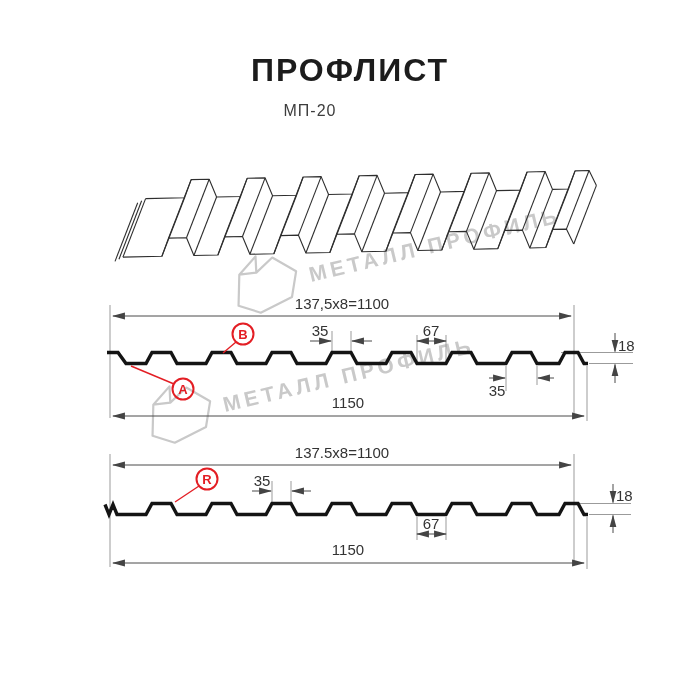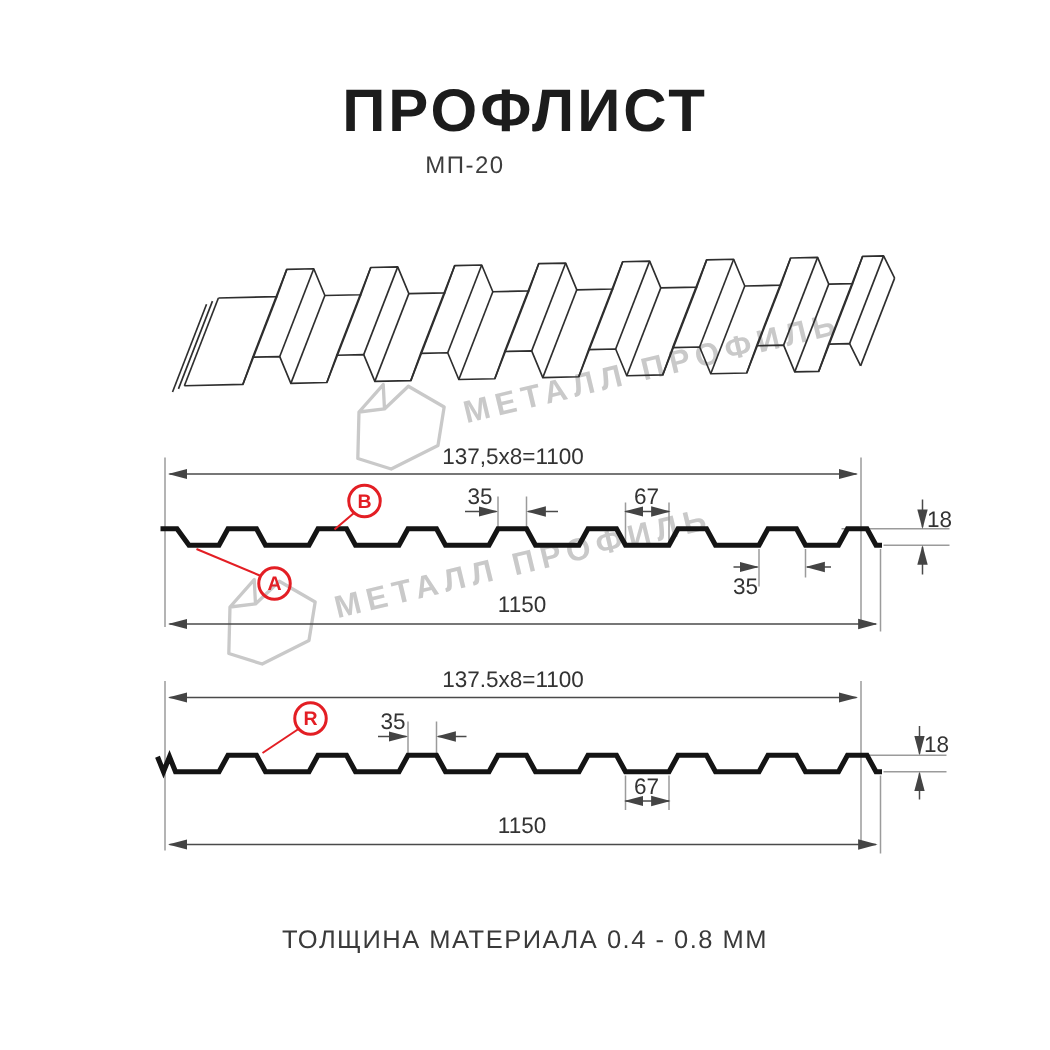--- a/index.html
+++ b/index.html
@@ -1,19 +1,19 @@
 <!DOCTYPE html>
 <html><head>
 <meta charset="utf-8">
 <style>
   html,body{margin:0;padding:0;background:#fff;}
   .stage{position:relative;width:700px;height:700px;background:#ffffff;overflow:hidden;
          font-family:"Liberation Sans",sans-serif;}
   .title{position:absolute;top:52px;left:0;width:700px;text-align:center;
-         font-size:40px;font-weight:bold;letter-spacing:2px;color:#1c1c1c;}
+         font-size:32px;font-weight:bold;letter-spacing:2px;color:#1c1c1c;}
   .subtitle{position:absolute;top:102px;left:0;width:620px;text-align:center;
          font-size:16px;font-weight:500;letter-spacing:1px;color:#3d3d3d;}
   .footer{position:absolute;top:617px;left:0;width:700px;text-align:center;
          font-size:17px;font-weight:500;letter-spacing:1px;color:#3a3a3a;}
   svg.draw{position:absolute;left:0;top:0;}
   .ext{stroke:#9b9b9b;stroke-width:1;}
   .dim{stroke:#4a4a4a;stroke-width:1;fill:none;}
   .prof{stroke:#141414;stroke-width:3.4;fill:none;stroke-linejoin:miter;stroke-linecap:butt;}
   .sheet{stroke:#2e2e2e;stroke-width:1.1;fill:none;stroke-linejoin:round;}
   .redl{stroke:#e31e24;stroke-width:1.4;}
@@ -161,14 +161,13 @@
       <text class="dimt" x="616" y="501" text-anchor="start">18</text>
       <text class="dimt" x="348" y="555" text-anchor="middle">1150</text>
       <g>
         <line class="redl" x1="175" y1="502" x2="199" y2="486"></line>
         <circle class="redc" cx="207" cy="479" r="10.5"></circle>
         <text class="mark" x="207" y="483.5" text-anchor="middle">R</text>
       </g>
     </g>
   </svg>
 
-  <div class="footer">ТОЛЩИНА МАТЕРИАЛА 0.4 - 0.8 ММ</div>
 </div>
 
 </body></html>

